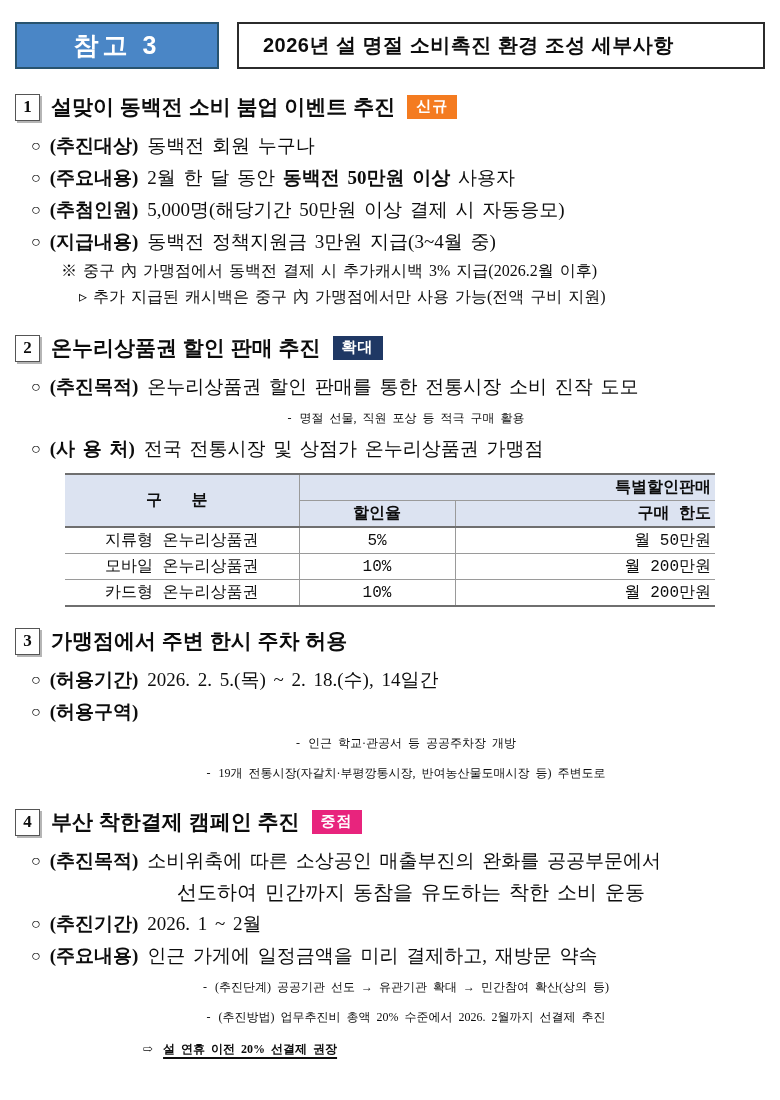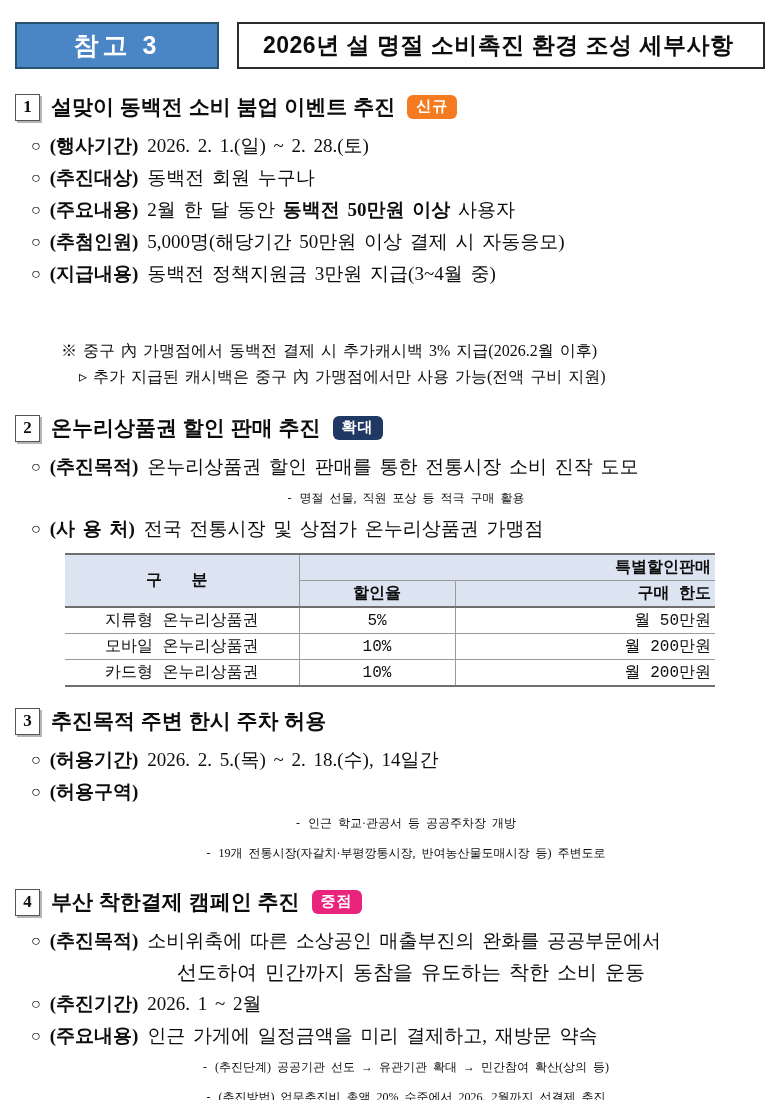--- a/index.html
+++ b/index.html
@@ -16,52 +16,52 @@
   .ref-box {
     width:204px; display:flex; align-items:center; justify-content:center;
     border:2px solid #28536e; color:#fff;
     font-family:"Liberation Sans","DejaVu Sans",sans-serif;
     font-weight:800; font-size:25px; letter-spacing:4px;
   }
   .title-box {
     flex:1; display:flex; align-items:center; padding-left:24px;
     border:2px solid #2b2b2b; background:#fff;
     font-family:"Liberation Sans","DejaVu Sans",sans-serif;
-    font-weight:800; font-size:23px; letter-spacing:0.5px;
+    font-weight:800; font-size:20px; letter-spacing:0.5px;
   }
 
   
   .section { margin-top:24px; }
   .section.tight { margin-top:20px; }
   .sec-heading {
     display:flex; align-items:center; margin-bottom:9px;
     font-family:"Liberation Sans","DejaVu Sans",sans-serif;
     font-weight:800; font-size:21px;
   }
   .num-box {
     display:inline-flex; align-items:center; justify-content:center;
     width:25px; height:27px; margin-right:11px;
     border:1px solid #555; background:#fff; box-shadow:2px 2px 0 #b5b5b5;
     font-family:"Liberation Serif","DejaVu Serif",serif;
     font-weight:700; font-size:17px;
   }
   .badge {
-    margin-left:12px; padding:2px 9px 3px; border-radius:6px;
+    margin-left:12px; padding:2px 9px 3px; border-radius:0;
     color:#fff; font-size:15px; font-weight:800; letter-spacing:1px;
   }
 
   
   .line { padding-left:16px; font-size:19px; line-height:31px; word-spacing:3px; }
   .bullet { display:inline-block; margin-right:9px; font-size:16px; transform:translateY(-1px); }
   .lbl { font-weight:700; margin-right:9px; }
   .strong { font-weight:700; }
   .dash-line { padding-left:32px; font-size:12px; line-height:30px; word-spacing:3px;text-align:center; }
   .dash { margin-right:8px; }
   .cont-line { padding-left:162px; font-size:20px; line-height:31px; word-spacing:3px; }
-  .note { padding-left:46px; font-size:16px; line-height:26px; word-spacing:2px;margin-top:48px; }
+  .note { padding-left:46px; font-size:16px; line-height:26px; word-spacing:2px; }
   .subnote { padding-left:64px; font-size:16px; line-height:26px; word-spacing:2px; }
   .conclusion { padding-left:128px; font-size:12px; line-height:34px; font-weight:700; word-spacing:3px; }
   .concl-text { text-decoration:underline; text-underline-offset:4px; text-decoration-thickness:1.5px; }
   .arrow { margin-right:10px; font-weight:400; }
 
   
   .price-table {
     width:650px; margin:8px 0 2px 50px; border-collapse:collapse;
     font-family:Liberation Mono, monospace;
     font-size:16px; text-align:center;
@@ -85,23 +85,20 @@
     <div class="title-box">2026년 설 명절 소비촉진 환경 조성 세부사항</div>
   </div>
 
   <div class="section">
     <div class="sec-heading">
       <span class="num-box">1</span>
       <span>설맞이 동백전 소비 붐업 이벤트 추진</span>
       <span class="badge" style="background-color: rgb(244, 123, 32);">신규</span>
     </div>
     <div class="line">
-      <span class="bullet">○</span><span class="lbl">(행사기간)</span><span>2026. 2. 1.(일) ~ 2. 28.(토)</span>
-    </div>
-    <div class="line">
       <span class="bullet">○</span><span class="lbl">(추진대상)</span><span>동백전 회원 누구나</span>
     </div>
     <div class="line">
       <span class="bullet">○</span><span class="lbl">(주요내용)</span><span>2월 한 달 동안 </span><span class="strong">동백전 50만원 이상</span><span> 사용자</span>
     </div>
     <div class="line">
       <span class="bullet">○</span><span class="lbl">(추첨인원)</span><span>5,000명(해당기간 50만원 이상 결제 시 자동응모)</span>
     </div>
     <div class="line">
       <span class="bullet">○</span><span class="lbl">(지급내용)</span><span>동백전 정책지원금 3만원 지급(3~4월 중)</span>
@@ -158,21 +155,21 @@
           <td>10%</td>
           <td>월 200만원</td>
         </tr>
       </tbody>
     </table>
   </div>
 
   <div class="section tight">
     <div class="sec-heading">
       <span class="num-box">3</span>
-      <span>추진목적 주변 한시 주차 허용</span>
+      <span>가맹점에서 주변 한시 주차 허용</span>
     </div>
     <div class="line">
       <span class="bullet">○</span><span class="lbl">(허용기간)</span><span>2026. 2. 5.(목) ~ 2. 18.(수), 14일간</span>
     </div>
     <div class="line">
       <span class="bullet">○</span><span class="lbl">(허용구역)</span><span></span>
     </div>
     <div class="dash-line">
       <span class="dash">-</span><span>인근 학교·관공서 등 공공주차장 개방</span>
     </div>

